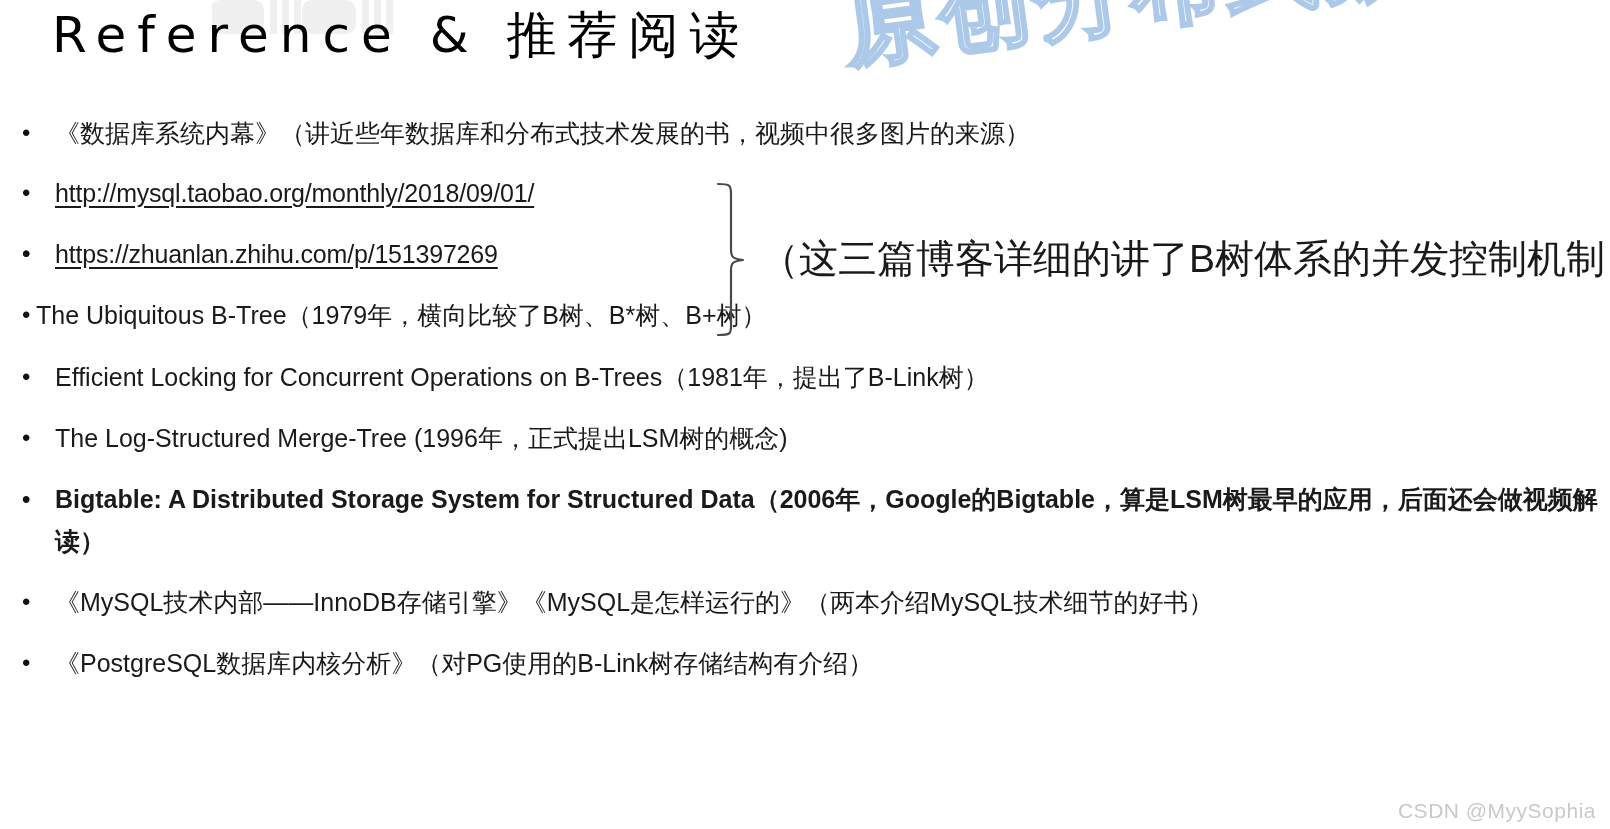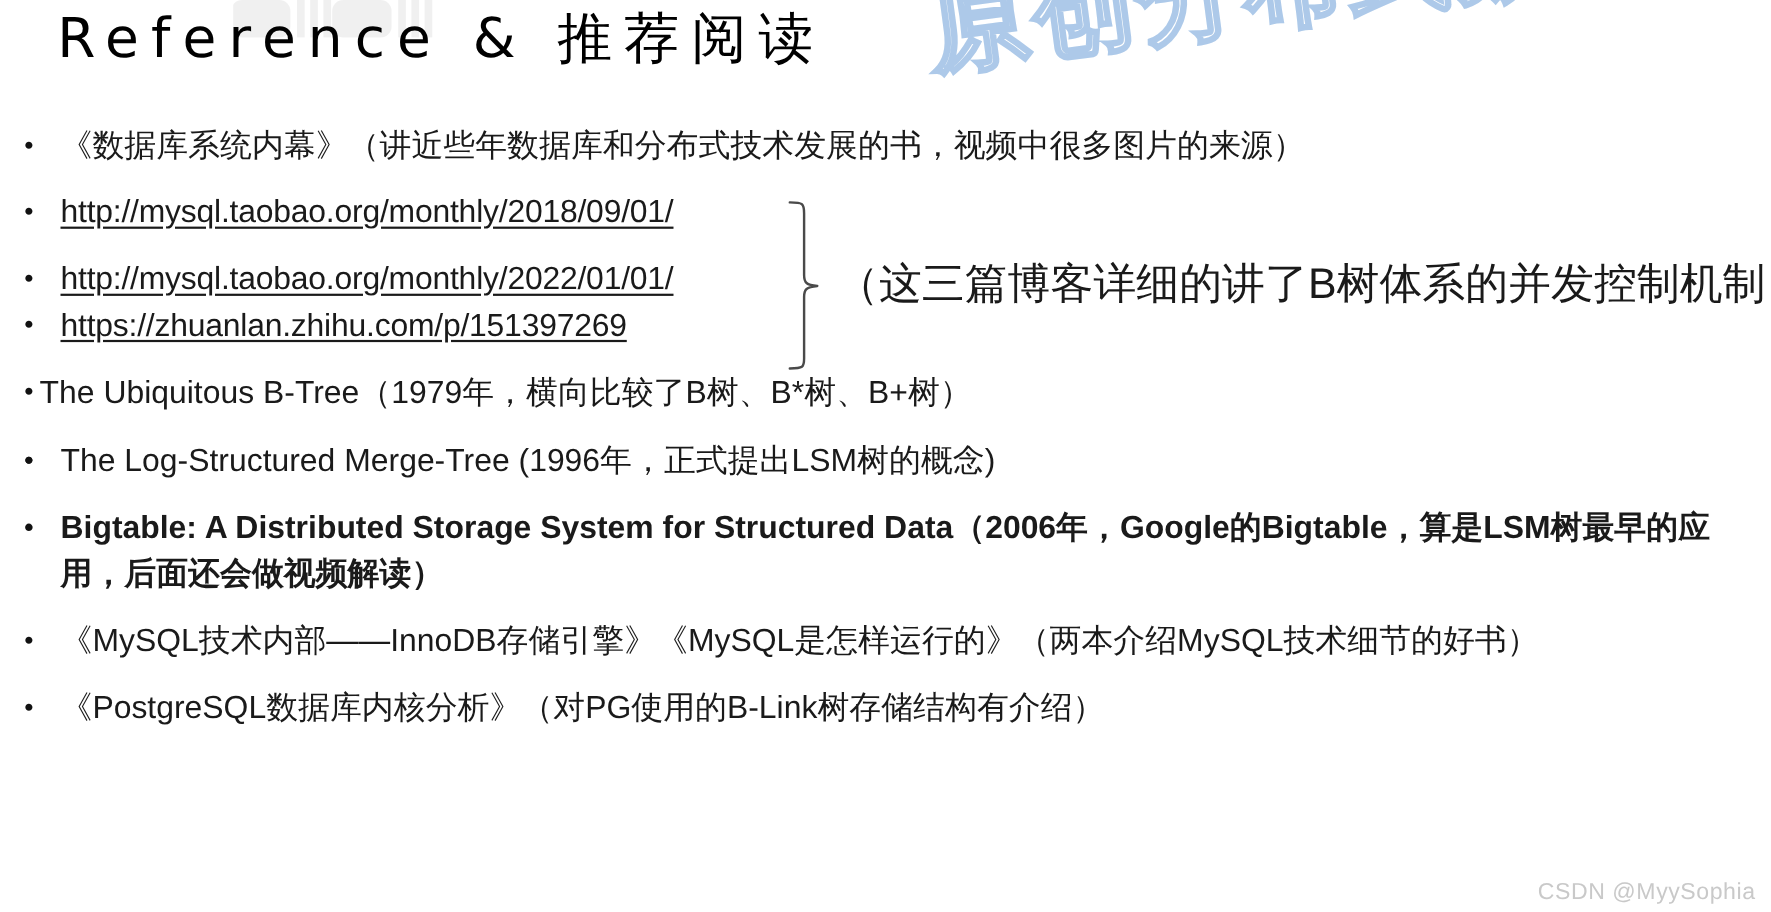--- a/index.html
+++ b/index.html
@@ -84,21 +84,21 @@
   .list {
     position: absolute;
     left: 0;
     top: 112px;
     width: 1610px;
   }
   .row {
     position: relative;
     display: block;
     padding-left: 55px;
-    font-size: 29px;
+    font-size: 25px;
     line-height: 42px;
     color: #1a1a1a;
     white-space: nowrap;
   }
   .row.wrap { white-space: normal; }
   .row .dot {
     position: absolute;
     left: 22px;
     top: 0;
     width: 9px;
@@ -186,35 +186,35 @@
       <span class="txt">《数据库系统内幕》（讲近些年数据库和分布式技术发展的书，视频中很多图片的来源）</span>
     </div>
 
     <div class="row r1">
       <span class="dot"></span>
       <span class="txt link">http://mysql.taobao.org/monthly/2018/09/01/</span>
     </div>
 
     <div class="row r2">
       <span class="dot"></span>
-      <span class="txt link">http://mysql.taobao.org/monthly/2022/01/01/</span>
     </div>
 
     <div class="row r3">
       <span class="dot"></span>
       <span class="txt link">https://zhuanlan.zhihu.com/p/151397269</span>
     </div>
 
     <div class="row r4">
       <span class="dot"></span>
       <span class="txt">The Ubiquitous B-Tree（1979年，横向比较了B树、B*树、B+树）</span>
     </div>
 
     <div class="row r5">
       <span class="dot"></span>
+      <span class="txt">Efficient Locking for Concurrent Operations on B-Trees（1981年，提出了B-Link树）</span>
     </div>
 
     <div class="row r6">
       <span class="dot"></span>
       <span class="txt">The Log-Structured Merge-Tree (1996年，正式提出LSM树的概念)</span>
     </div>
 
     <div class="row r7 wrap">
       <span class="dot"></span>
       <span class="txt">Bigtable: A Distributed Storage System for Structured Data（2006年，Google的Bigtable，算是LSM树最早的应用，后面还会做视频解读）</span>

